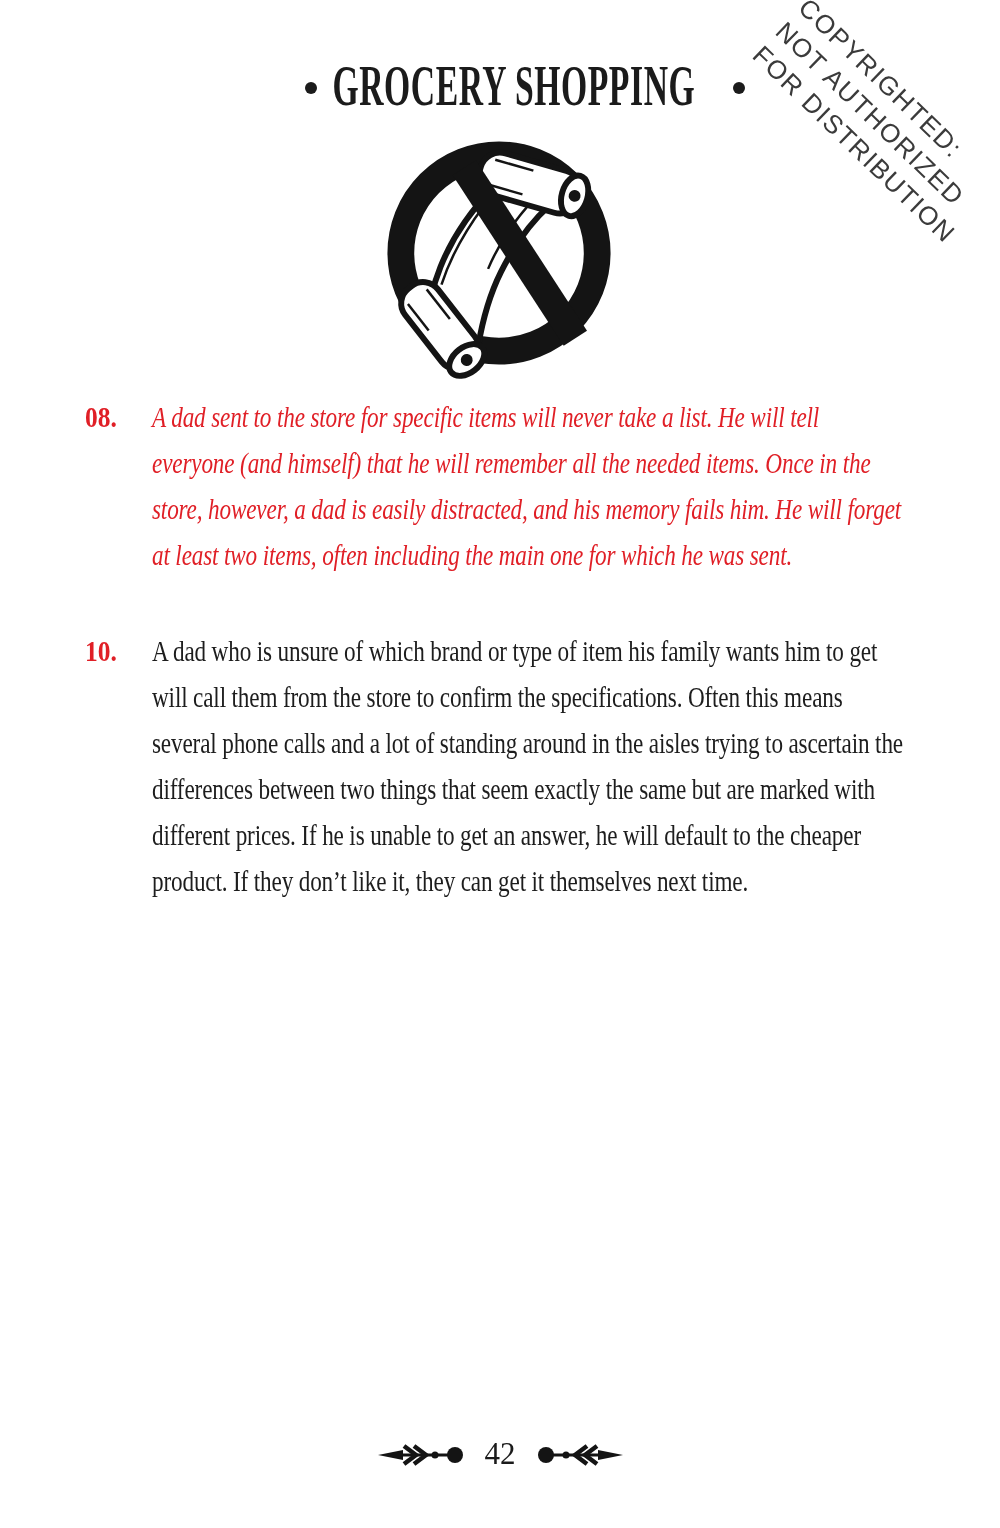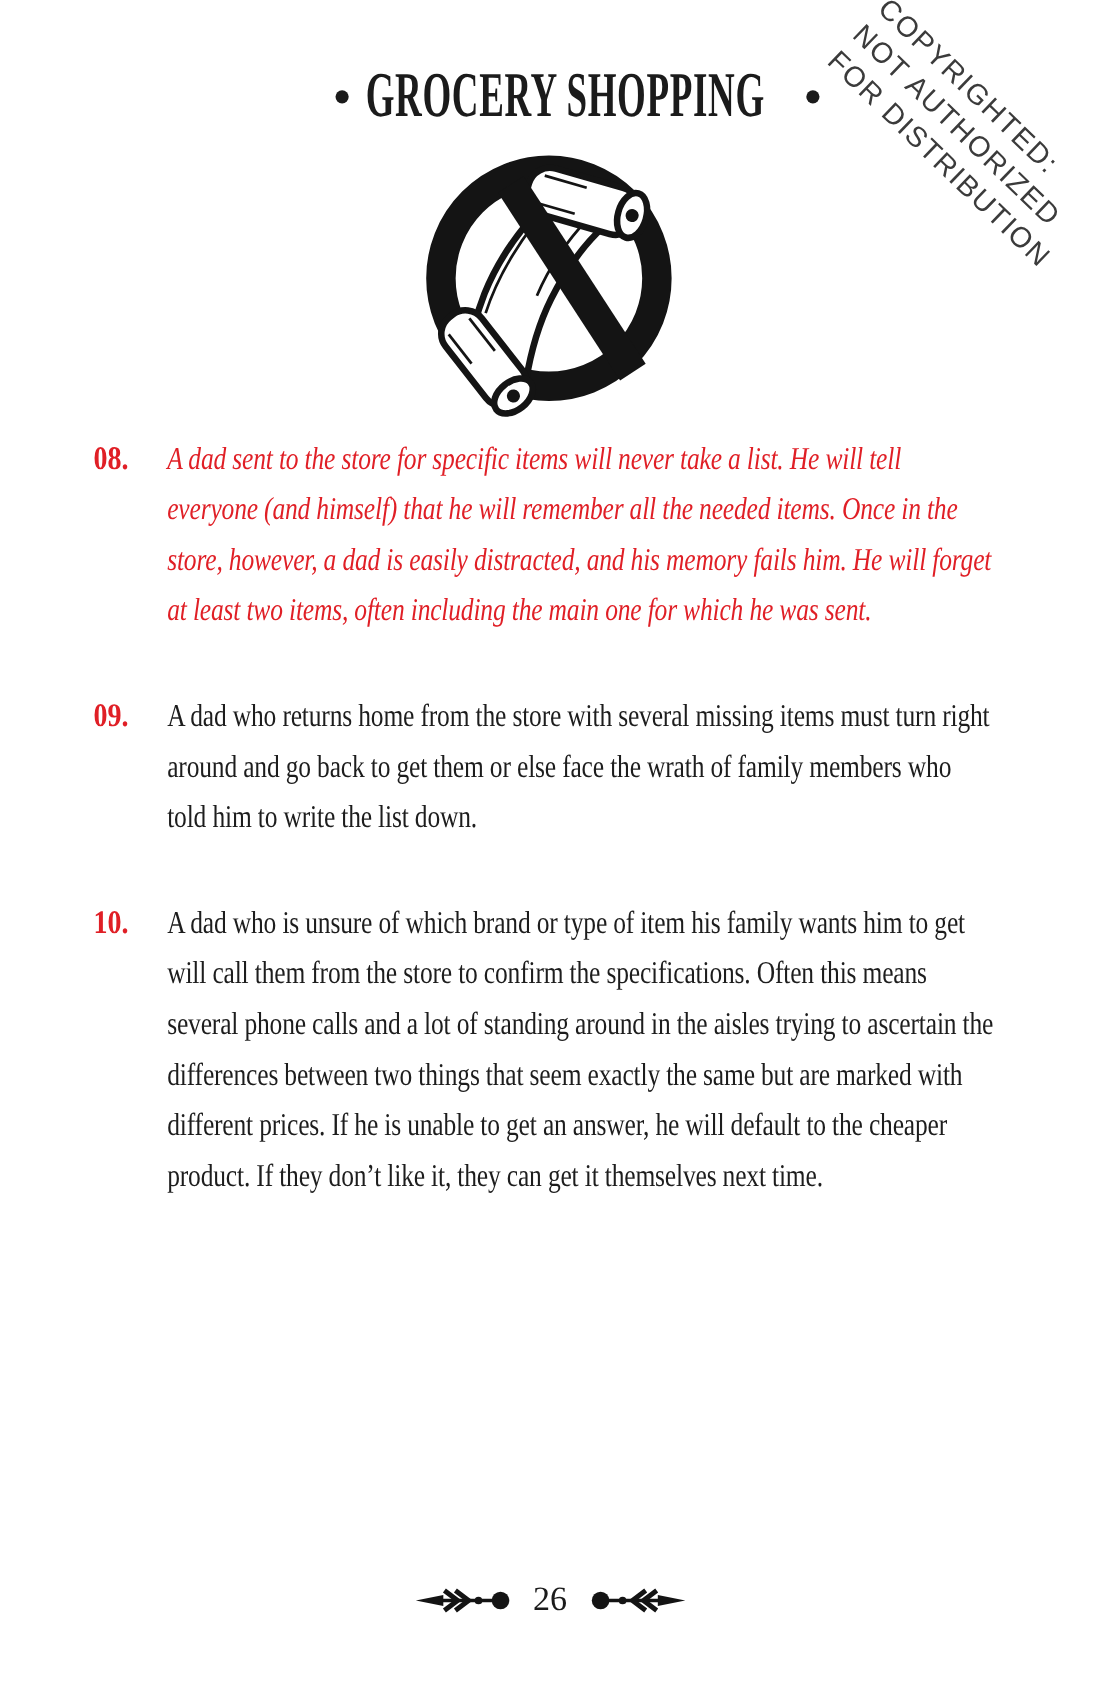--- a/index.html
+++ b/index.html
@@ -161,44 +161,40 @@
     </svg>
   </div>
 
   <main class="laws">
 
     <section class="law law-red">
       <span class="law-num">08.</span>
       <p class="law-text">A dad sent to the store for specific items will never take a list. He will tell everyone (and himself) that he will remember all the needed items. Once in the store, however, a dad is easily distracted, and his memory fails him. He will forget at least two items, often including the main one for which he was sent.</p>
     </section>
 
-    <section class="law">
-      <span class="law-num">09.</span>
-      <p class="law-text">A dad who returns home from the store with several missing items must turn right around and go back to get them or else face the wrath of family members who told him to write the list down.</p>
-    </section>
 
     <section class="law">
       <span class="law-num">10.</span>
       <p class="law-text">A dad who is unsure of which brand or type of item his family wants him to get will call them from the store to confirm the specifications. Often this means several phone calls and a lot of standing around in the aisles trying to ascertain the differences between two things that seem exactly the same but are marked with different prices. If he is unable to get an answer, he will default to the cheaper product. If they don’t like it, they can get it themselves next time.</p>
     </section>
 
   </main>
 
   <footer class="pagefoot">
     <span class="orn">
       <svg width="88" height="24" viewBox="0 0 88 24">
         <line x1="14" y1="12" x2="76" y2="12" stroke="#141414" stroke-width="3"></line>
         <path d="M1,12 L26,7 L26,17 Z" fill="#141414"></path>
         <path d="M27,3 L39,12 L27,21" fill="none" stroke="#141414" stroke-width="4.5"></path>
         <path d="M37,3 L49,12 L37,21" fill="none" stroke="#141414" stroke-width="4.5"></path>
         <circle cx="58" cy="12" r="3.5" fill="#141414"></circle>
         <circle cx="78" cy="12" r="8" fill="#141414"></circle>
       </svg>
     </span>
-    <span class="page-num">26</span>
+    <span class="page-num">42</span>
     <span class="orn flip">
       <svg width="88" height="24" viewBox="0 0 88 24">
         <line x1="14" y1="12" x2="76" y2="12" stroke="#141414" stroke-width="3"></line>
         <path d="M1,12 L26,7 L26,17 Z" fill="#141414"></path>
         <path d="M27,3 L39,12 L27,21" fill="none" stroke="#141414" stroke-width="4.5"></path>
         <path d="M37,3 L49,12 L37,21" fill="none" stroke="#141414" stroke-width="4.5"></path>
         <circle cx="58" cy="12" r="3.5" fill="#141414"></circle>
         <circle cx="78" cy="12" r="8" fill="#141414"></circle>
       </svg>
     </span>

